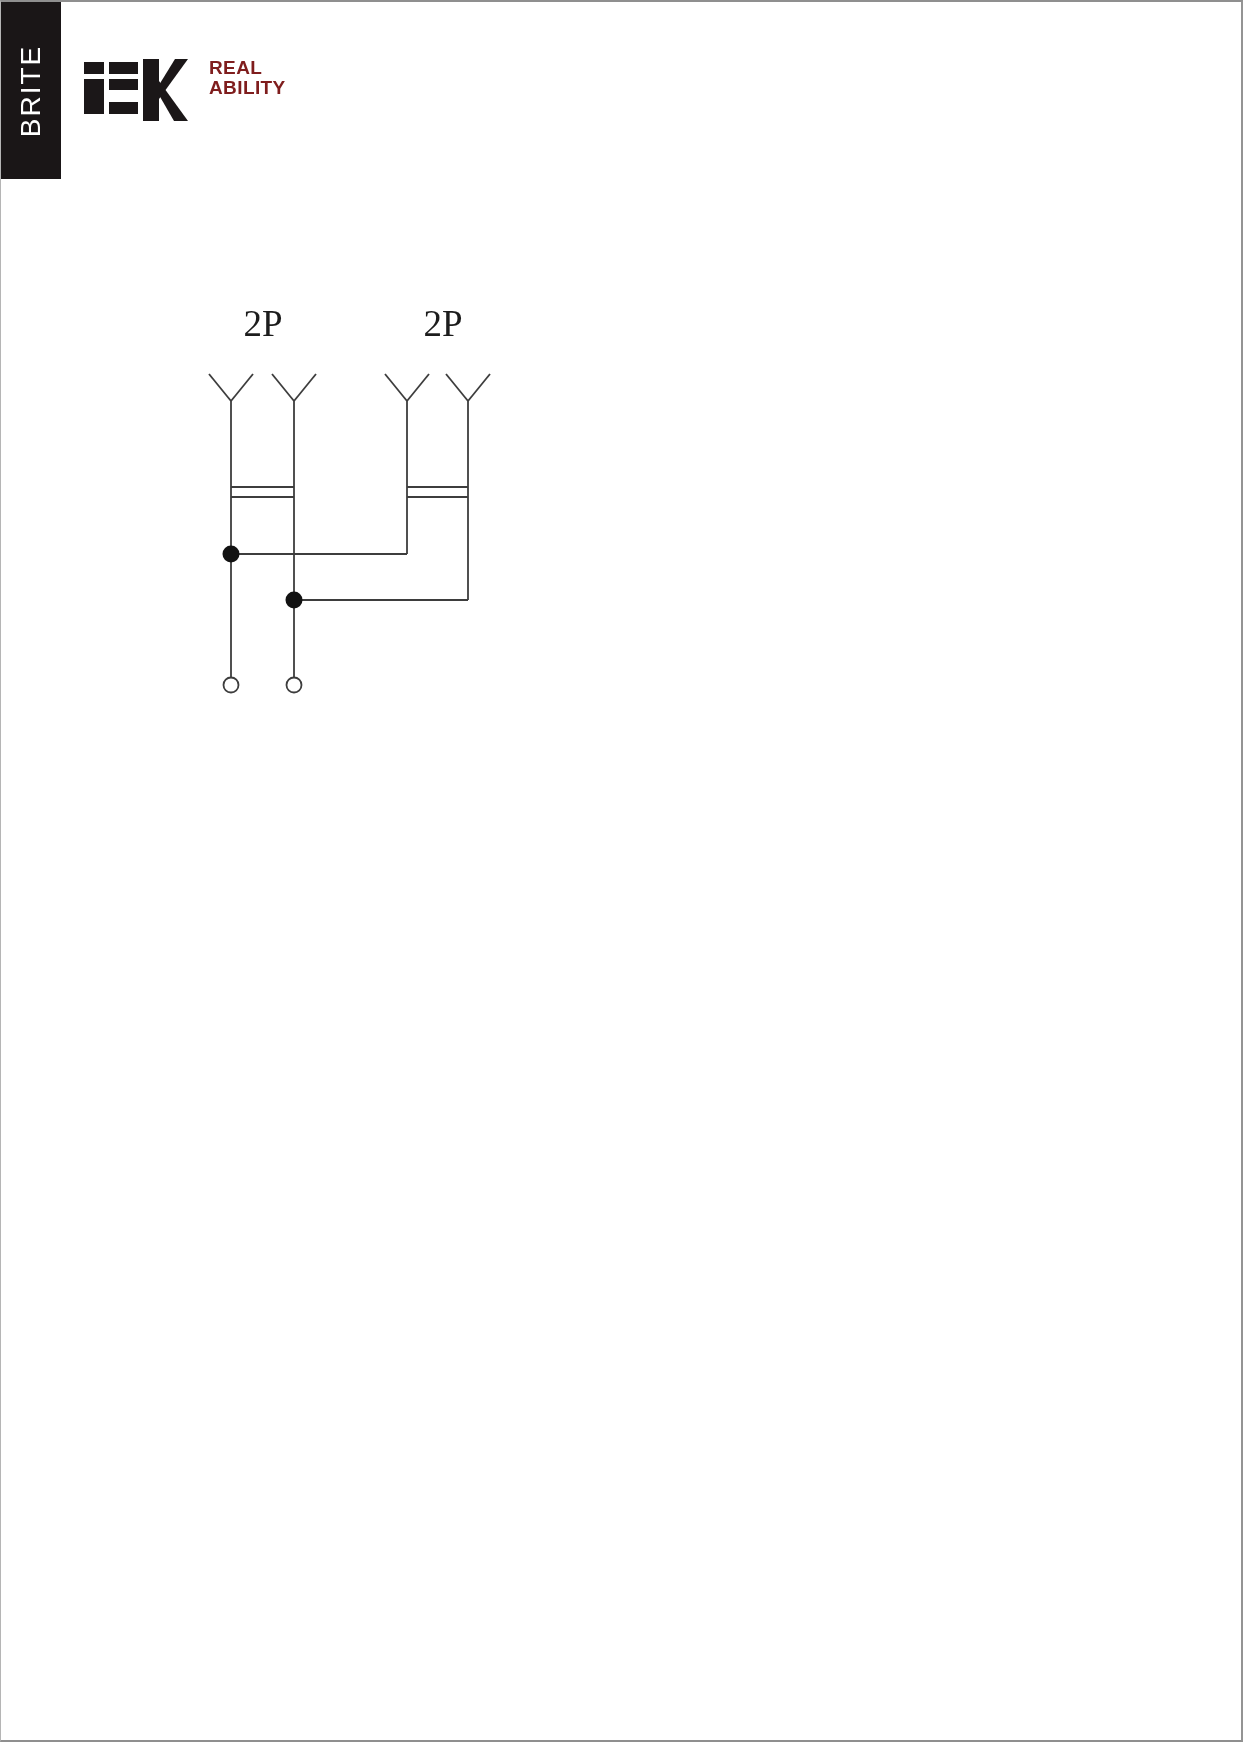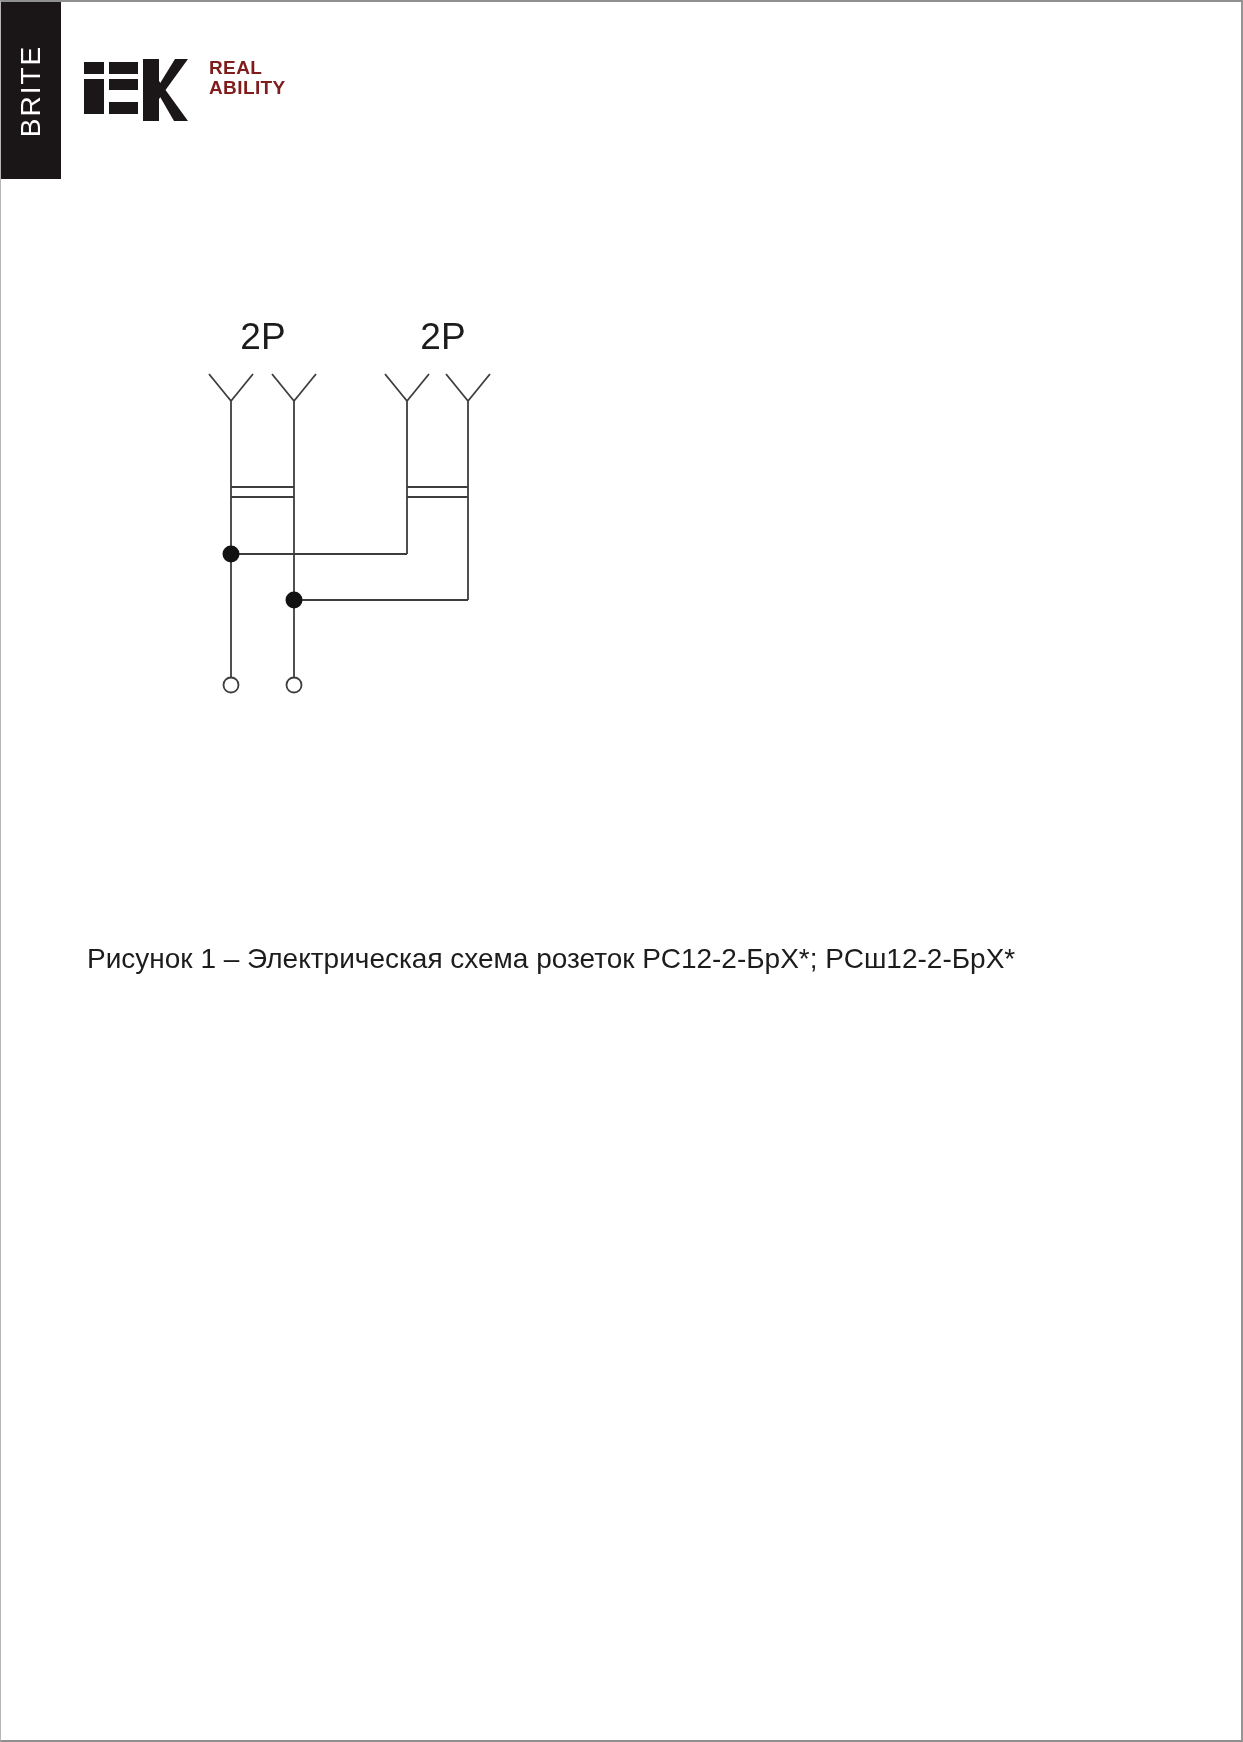--- a/index.html
+++ b/index.html
@@ -48,25 +48,26 @@
     letter-spacing: 0.4px;
     color: #7f1d1d;
   }
   .schematic-svg {
     position: absolute;
     left: 150px; top: 300px;
     width: 400px; height: 420px;
   }
   .pole-label {
     position: absolute;
-    top: 314px;
+    top: 300px;
     transform: translateX(-50%);
     font-size: 37px;
     color: #1c1c1c;
     white-space: nowrap;
+    font-family: Liberation Serif, serif;
   }
   .figure-caption {
     position: absolute;
     left: 86px; top: 941px;
     font-size: 28px;
     color: #1c1c1c;
     white-space: nowrap;
   }
 </style>
 </head>
@@ -117,15 +118,14 @@
       <line x1="293" y1="598" x2="467" y2="598" stroke="#3d3d3d" stroke-width="1.8"></line>
       <circle cx="230" cy="552" r="8.5" fill="#121212"></circle>
       <circle cx="293" cy="598" r="8.5" fill="#121212"></circle>
       <circle cx="230" cy="683" r="7.5" fill="#ffffff" stroke="#3d3d3d" stroke-width="1.8"></circle>
       <circle cx="293" cy="683" r="7.5" fill="#ffffff" stroke="#3d3d3d" stroke-width="1.8"></circle>
     </svg>
 
   <div class="pole-label" style="left: 262px;">2P</div>
   <div class="pole-label" style="left: 442px;">2P</div>
 
-  <div class="figure-caption">Рисунок 1 – Электрическая схема розеток РС12-2-БрХ*; РСш12-2-БрХ*</div>
 
 </div>
 
 </body></html>

